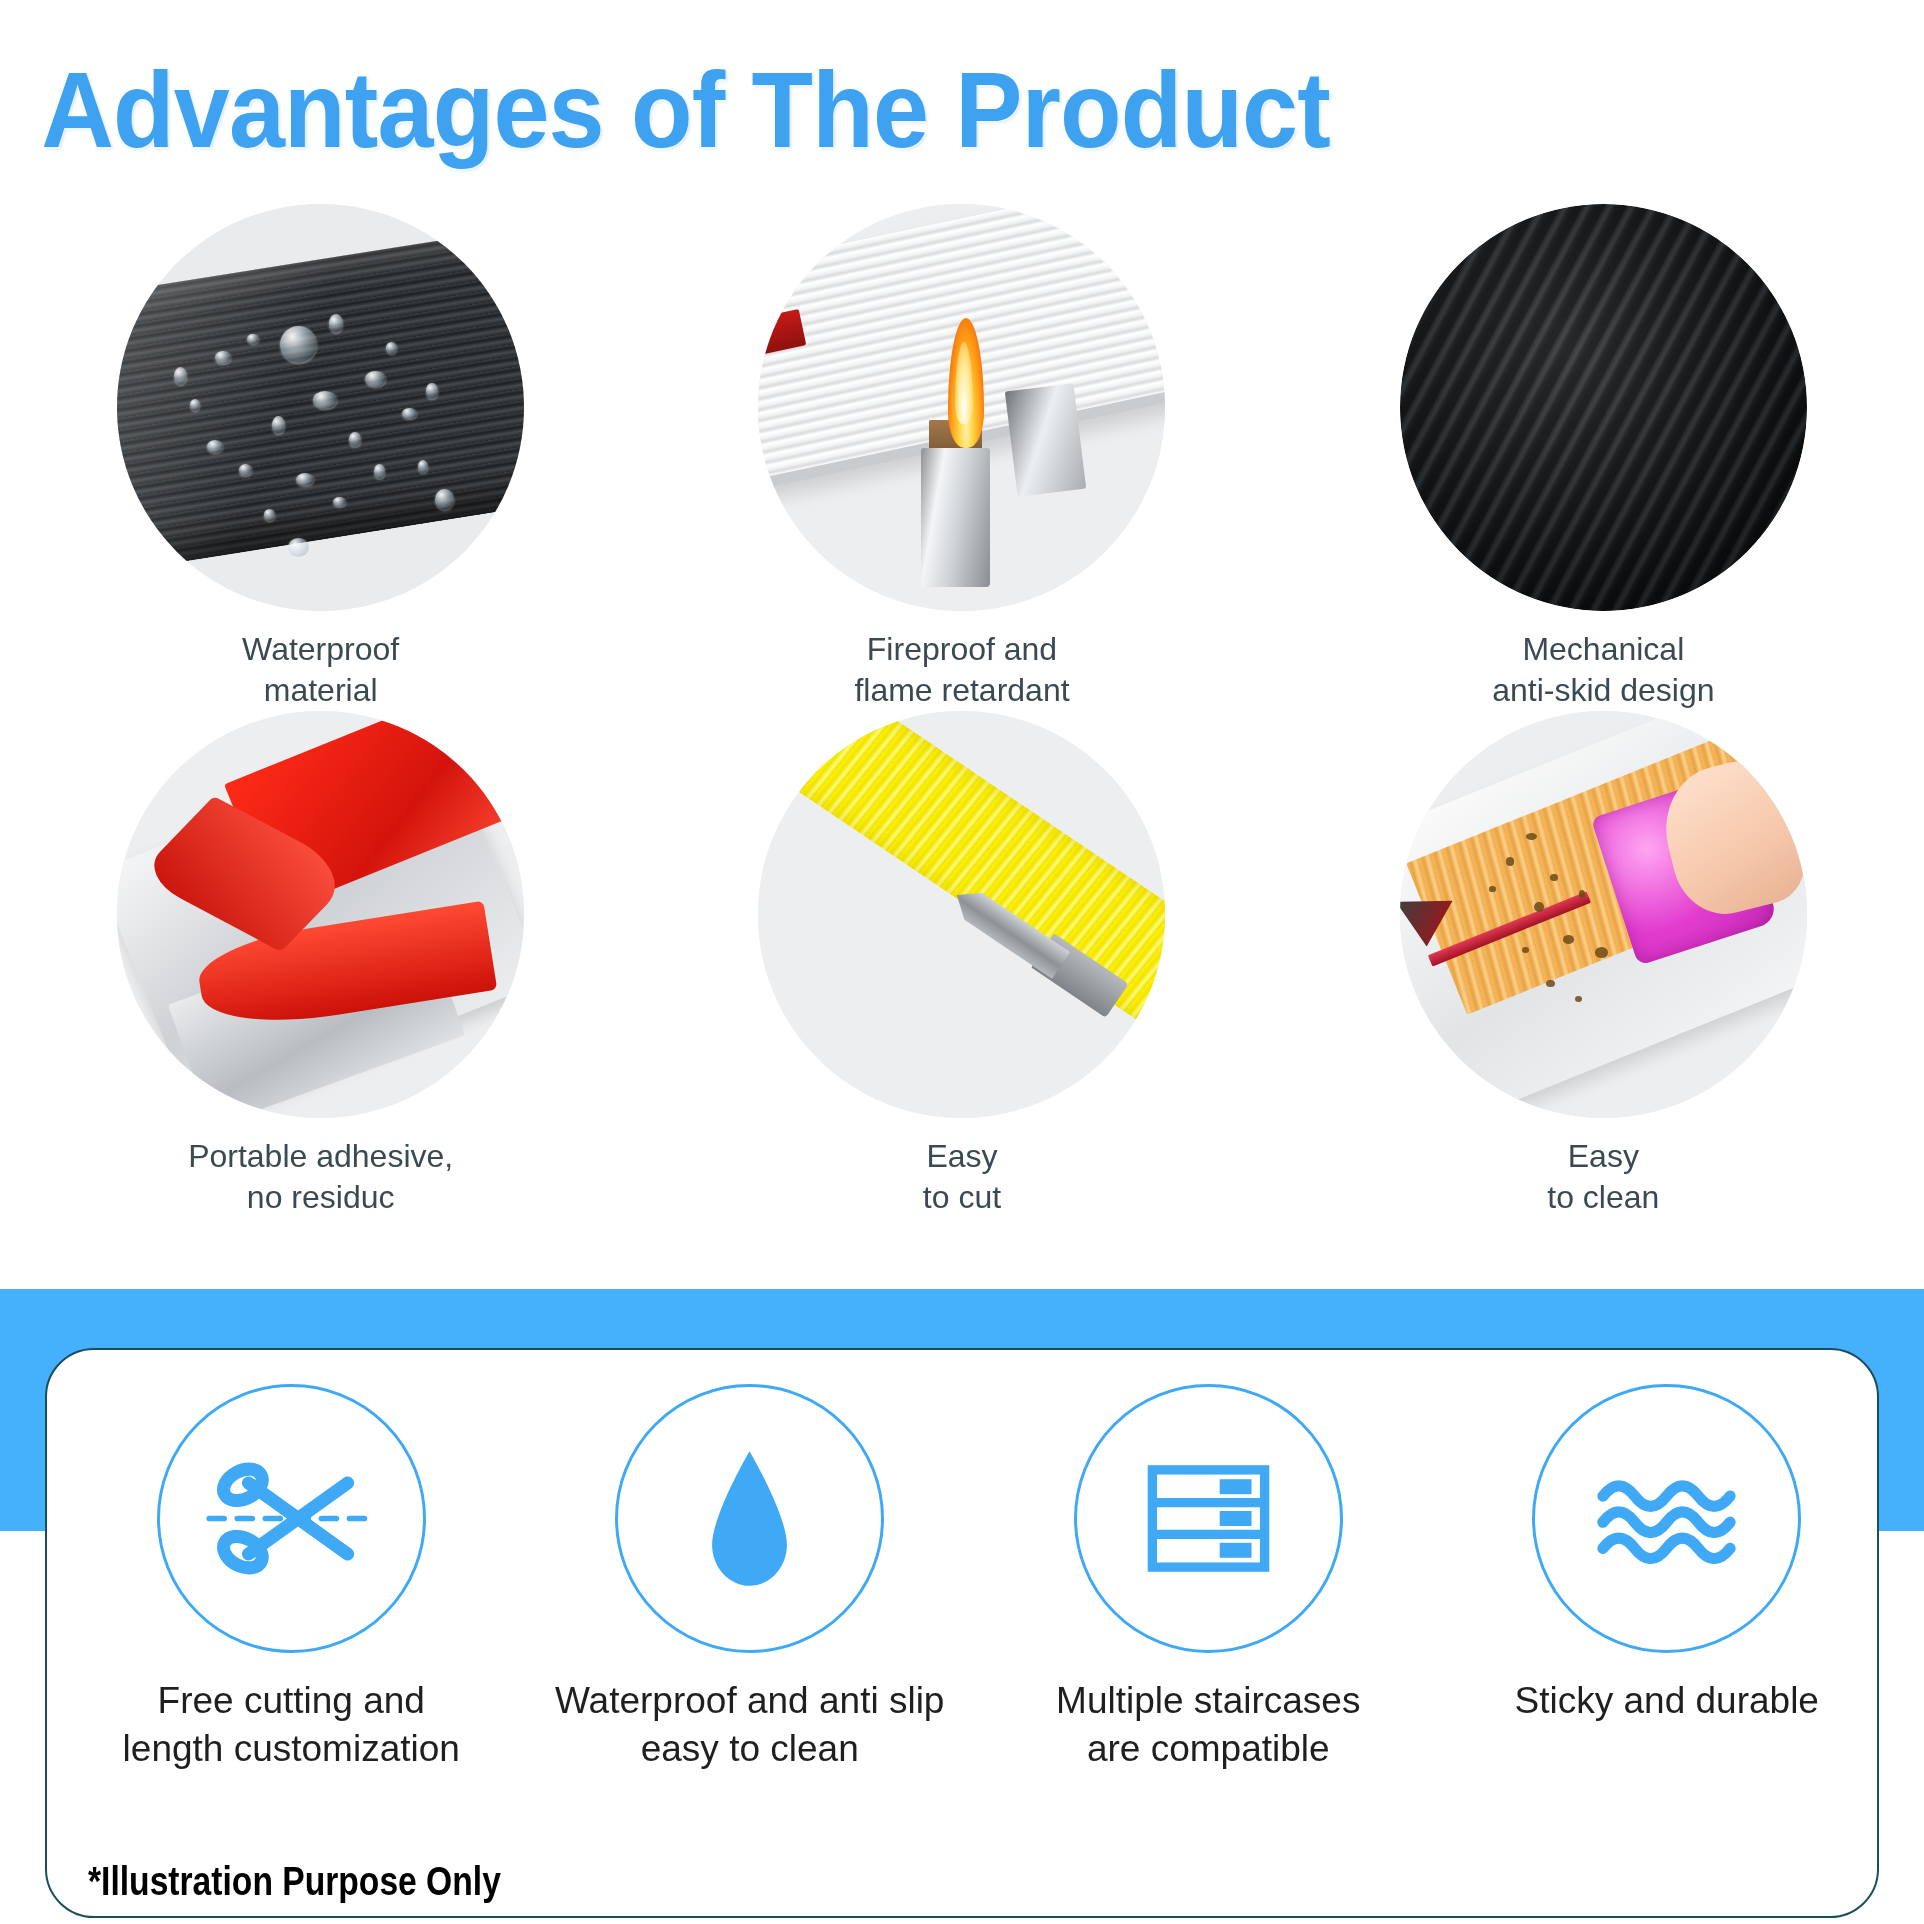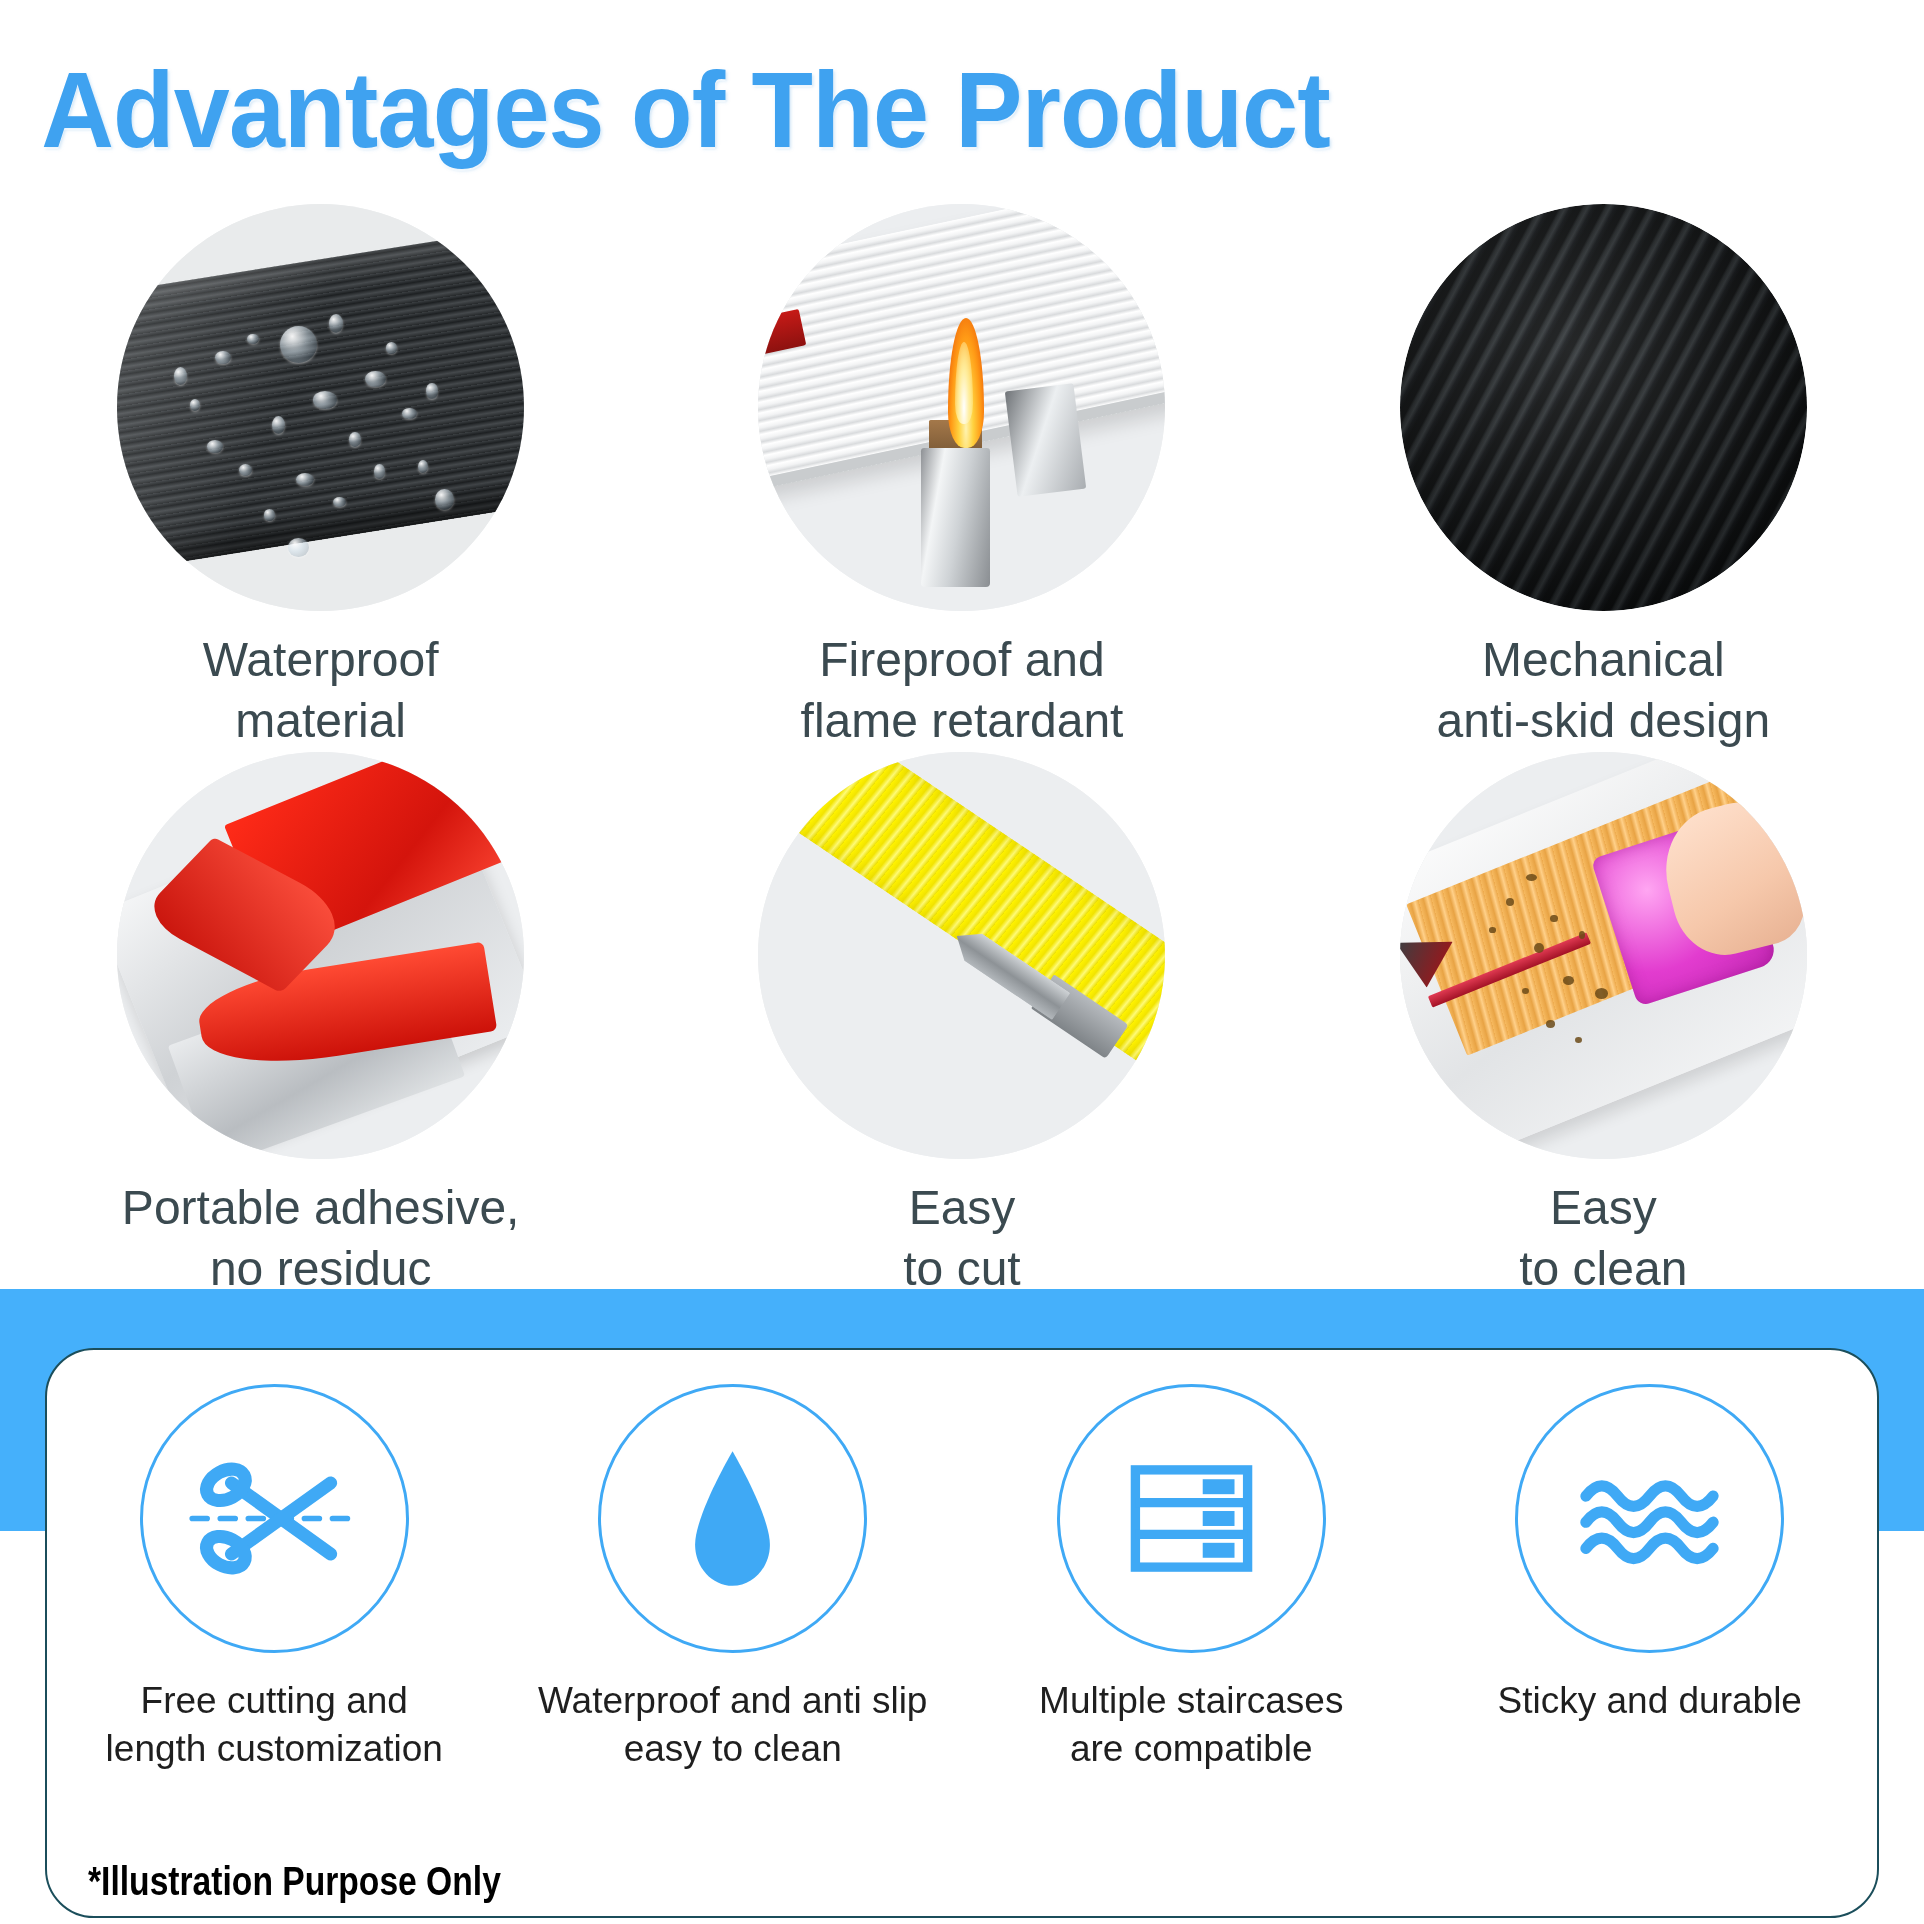--- a/index.html
+++ b/index.html
@@ -34,21 +34,21 @@
   }
   .photo-cell{ display:flex;flex-direction:column;align-items:center; }
   .circle-ph{
     width:407px;height:407px;border-radius:50%;
     position:relative;overflow:hidden;
     background:#edeff0;
   }
   .ph-caption{
     margin-top:18px;
     text-align:center;
-    font-size:48px;
+    font-size:32px;
     line-height:1.28;
     color:#3b4a50;
     font-family:"Liberation Sans", sans-serif;
     white-space:pre-line;
   }
   .row2 .circle-ph{margin-top:0;}
 
   
   .p1-bg{position:absolute;inset:0;background:#e9ebec;}
   .p1-strip{
@@ -238,20 +238,21 @@
     border:2.4px solid #1b4e5b;
     border-radius:49px;
     box-sizing:border-box;
   }
 
   
   .icon-row{
     position:absolute;left:45px;top:1384px;width:1834px;
     display:grid;grid-template-columns:repeat(4,1fr);
     align-items:start;
+    padding-left:17px;
   }
   .icon-cell{display:flex;flex-direction:column;align-items:center;}
   .icon-circle{
     width:269px;height:269px;border-radius:50%;
     border:3.3px solid #3FA9F5;
     display:flex;align-items:center;justify-content:center;
     box-sizing:border-box;
   }
   .icon-label{
     margin-top:24.4px;text-align:center;

